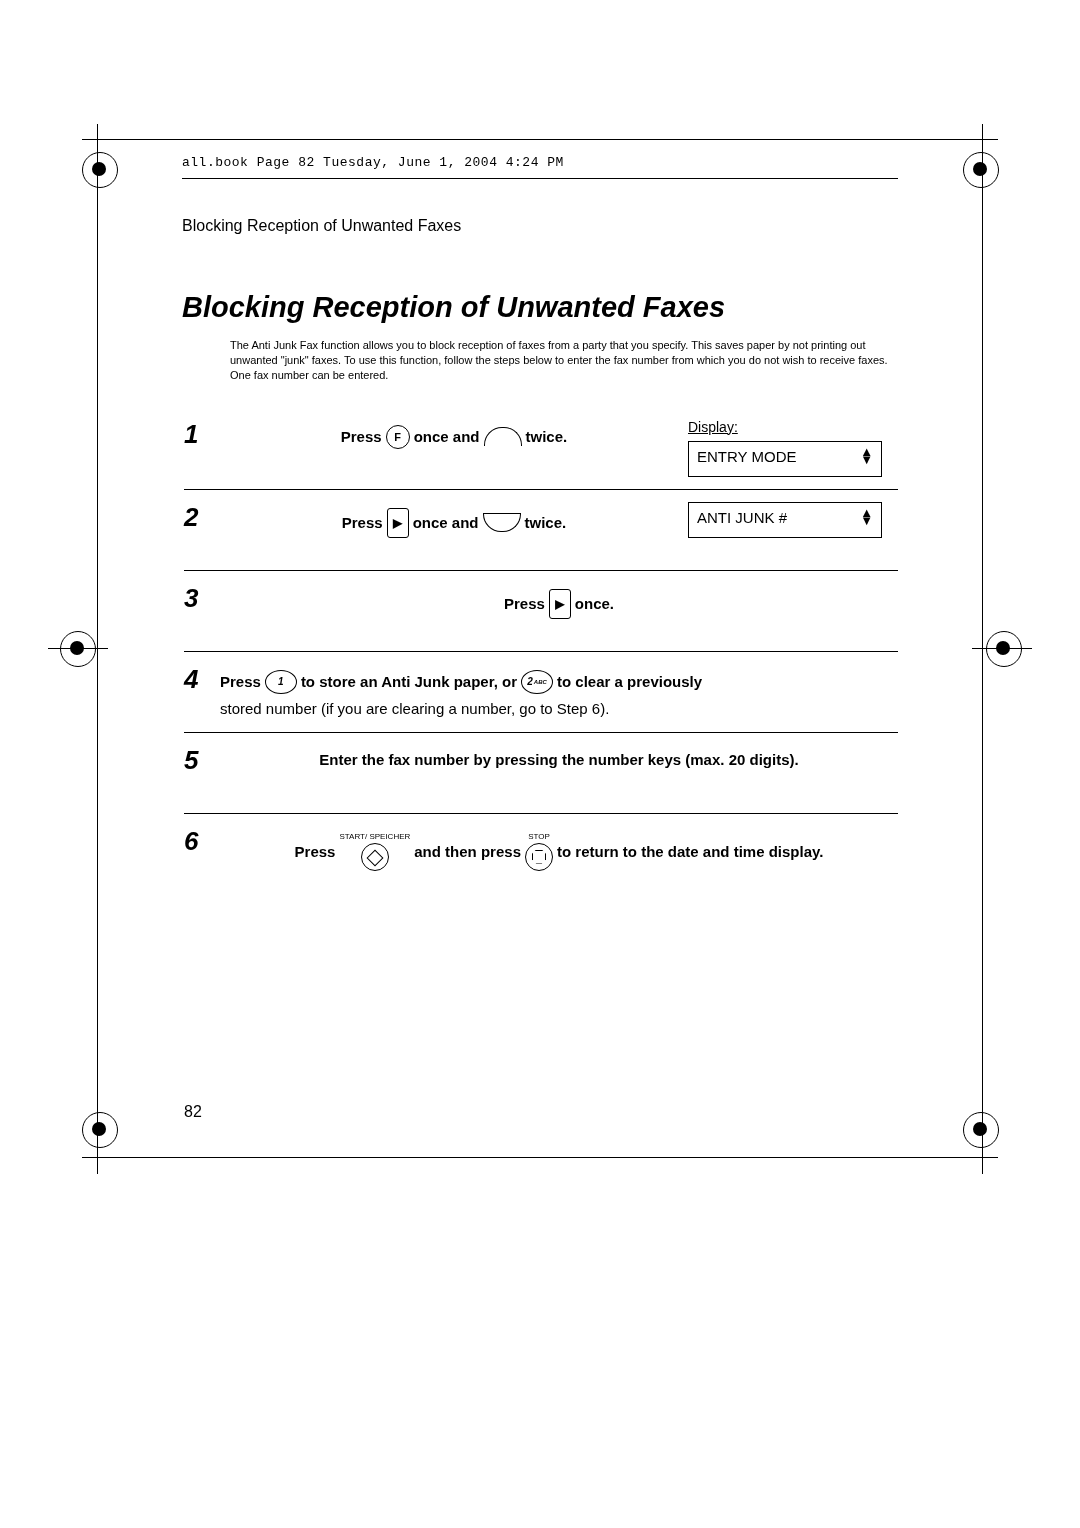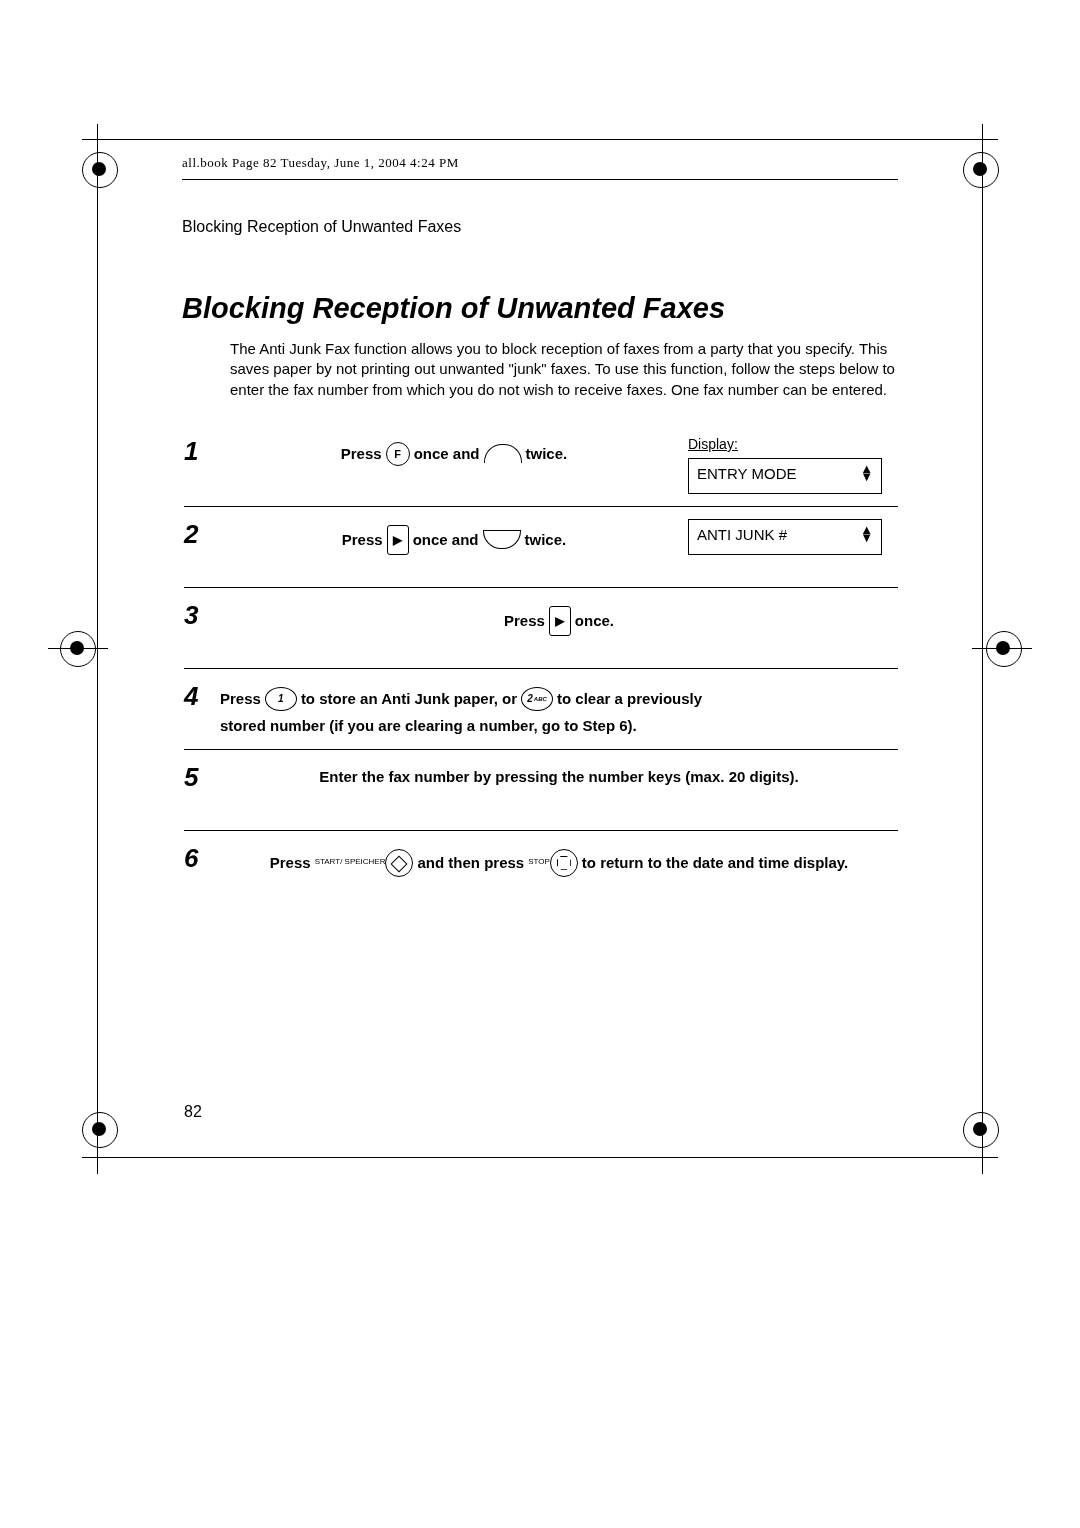--- a/index.html
+++ b/index.html
@@ -11,41 +11,41 @@
   height: 1528px;
   position: relative;
 }
 .page-wrap {
   position: absolute;
   left: 182px;
   top: 155px;
   width: 716px;
 }
 .book-meta {
-  font-family: Liberation Serif, serif;
+  font-family: Liberation Mono, monospace;
   font-size: 13px;
   letter-spacing: 0.5px;
   margin-bottom: 8px;
 }
 .meta-line {
   border-top: 1px solid #000;
   margin-bottom: 38px;
 }
 .running-header {
   font-size: 16px;
   margin-bottom: 56px;
 }
 .main-title {
   font-size: 29px;
   font-weight: bold;
   font-style: italic;
   margin-bottom: 14px;
 }
 .intro-block {
-  font-size: 15px;
+  font-size: 11px;
   line-height: 1.35;
   margin-left: 48px;
   margin-bottom: 24px;
 }
 .steps {
   margin-left: 2px;
 }
 .step-row {
   display: flex;
   align-items: flex-start;
@@ -100,21 +100,21 @@
 .lcd-arrows {
   display: flex;
   flex-direction: column;
   line-height: 8px;
   margin-left: 8px;
 }
 .lcd-arrows .tri {
   font-size: 13px;
 }
 .sub-line {
-  font-weight: bold;
+  font-weight: normal;
   font-size: 15px;
   margin-top: 6px;
 }
 .page-number {
   position: absolute;
   left: 184px;
   top: 1103px;
   font-size: 16px;
   font-weight: normal;
 }
@@ -225,21 +225,21 @@
   vertical-align: middle;
   align-items: center;
   justify-content: center;
   font-size: 9px;
 }
 .btn-nav .tri-right {
   font-size: 12px;
 }
 .above-btn {
   display: inline-flex;
-  flex-direction: row;
+  flex-direction: column;
   align-items: center;
   margin: 0 4px;
   vertical-align: middle;
 }
 .above-btn .lbl {
   font-size: 8px;
   font-weight: normal;
   line-height: 9px;
   margin-bottom: 2px;
   text-align: center;

